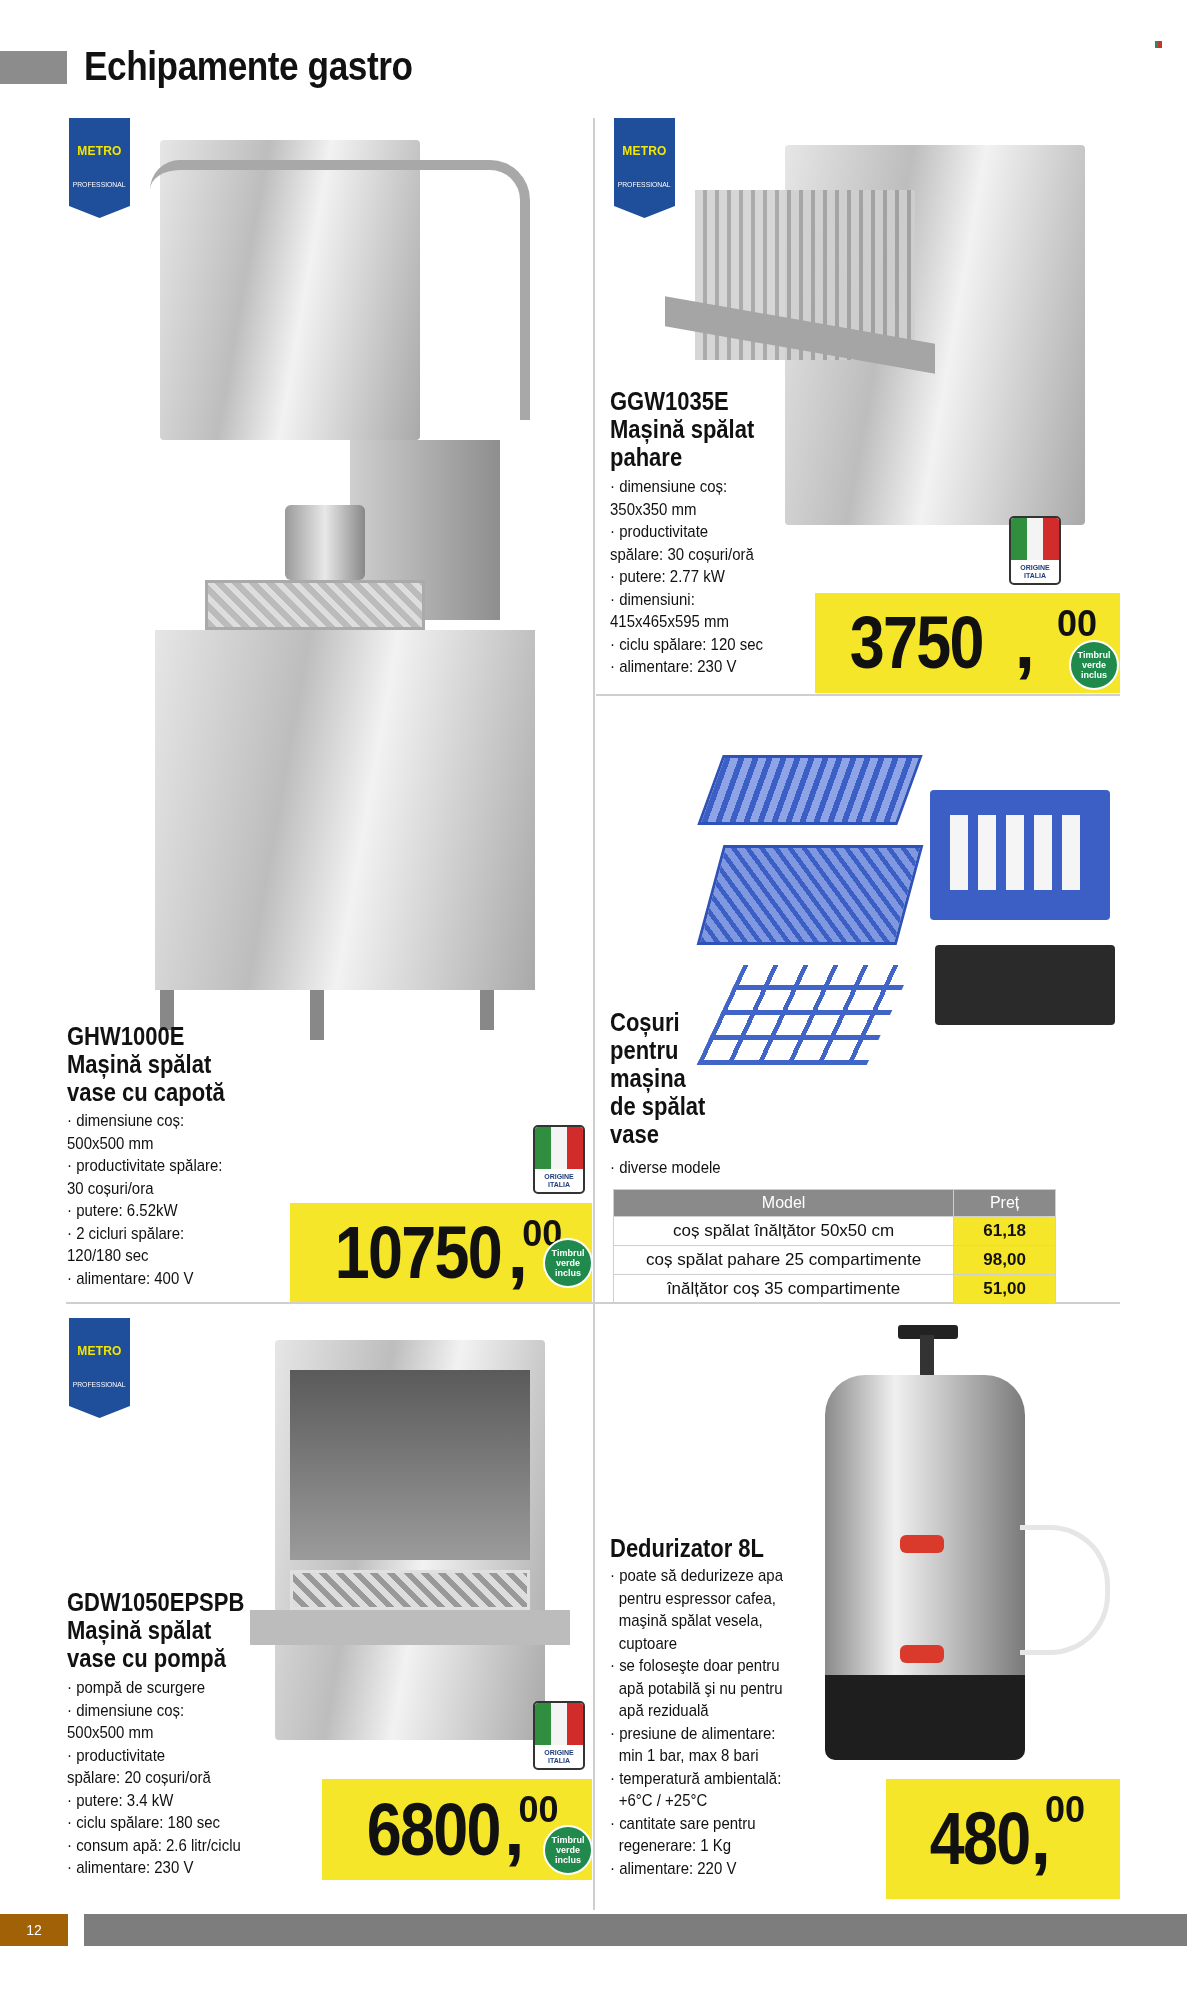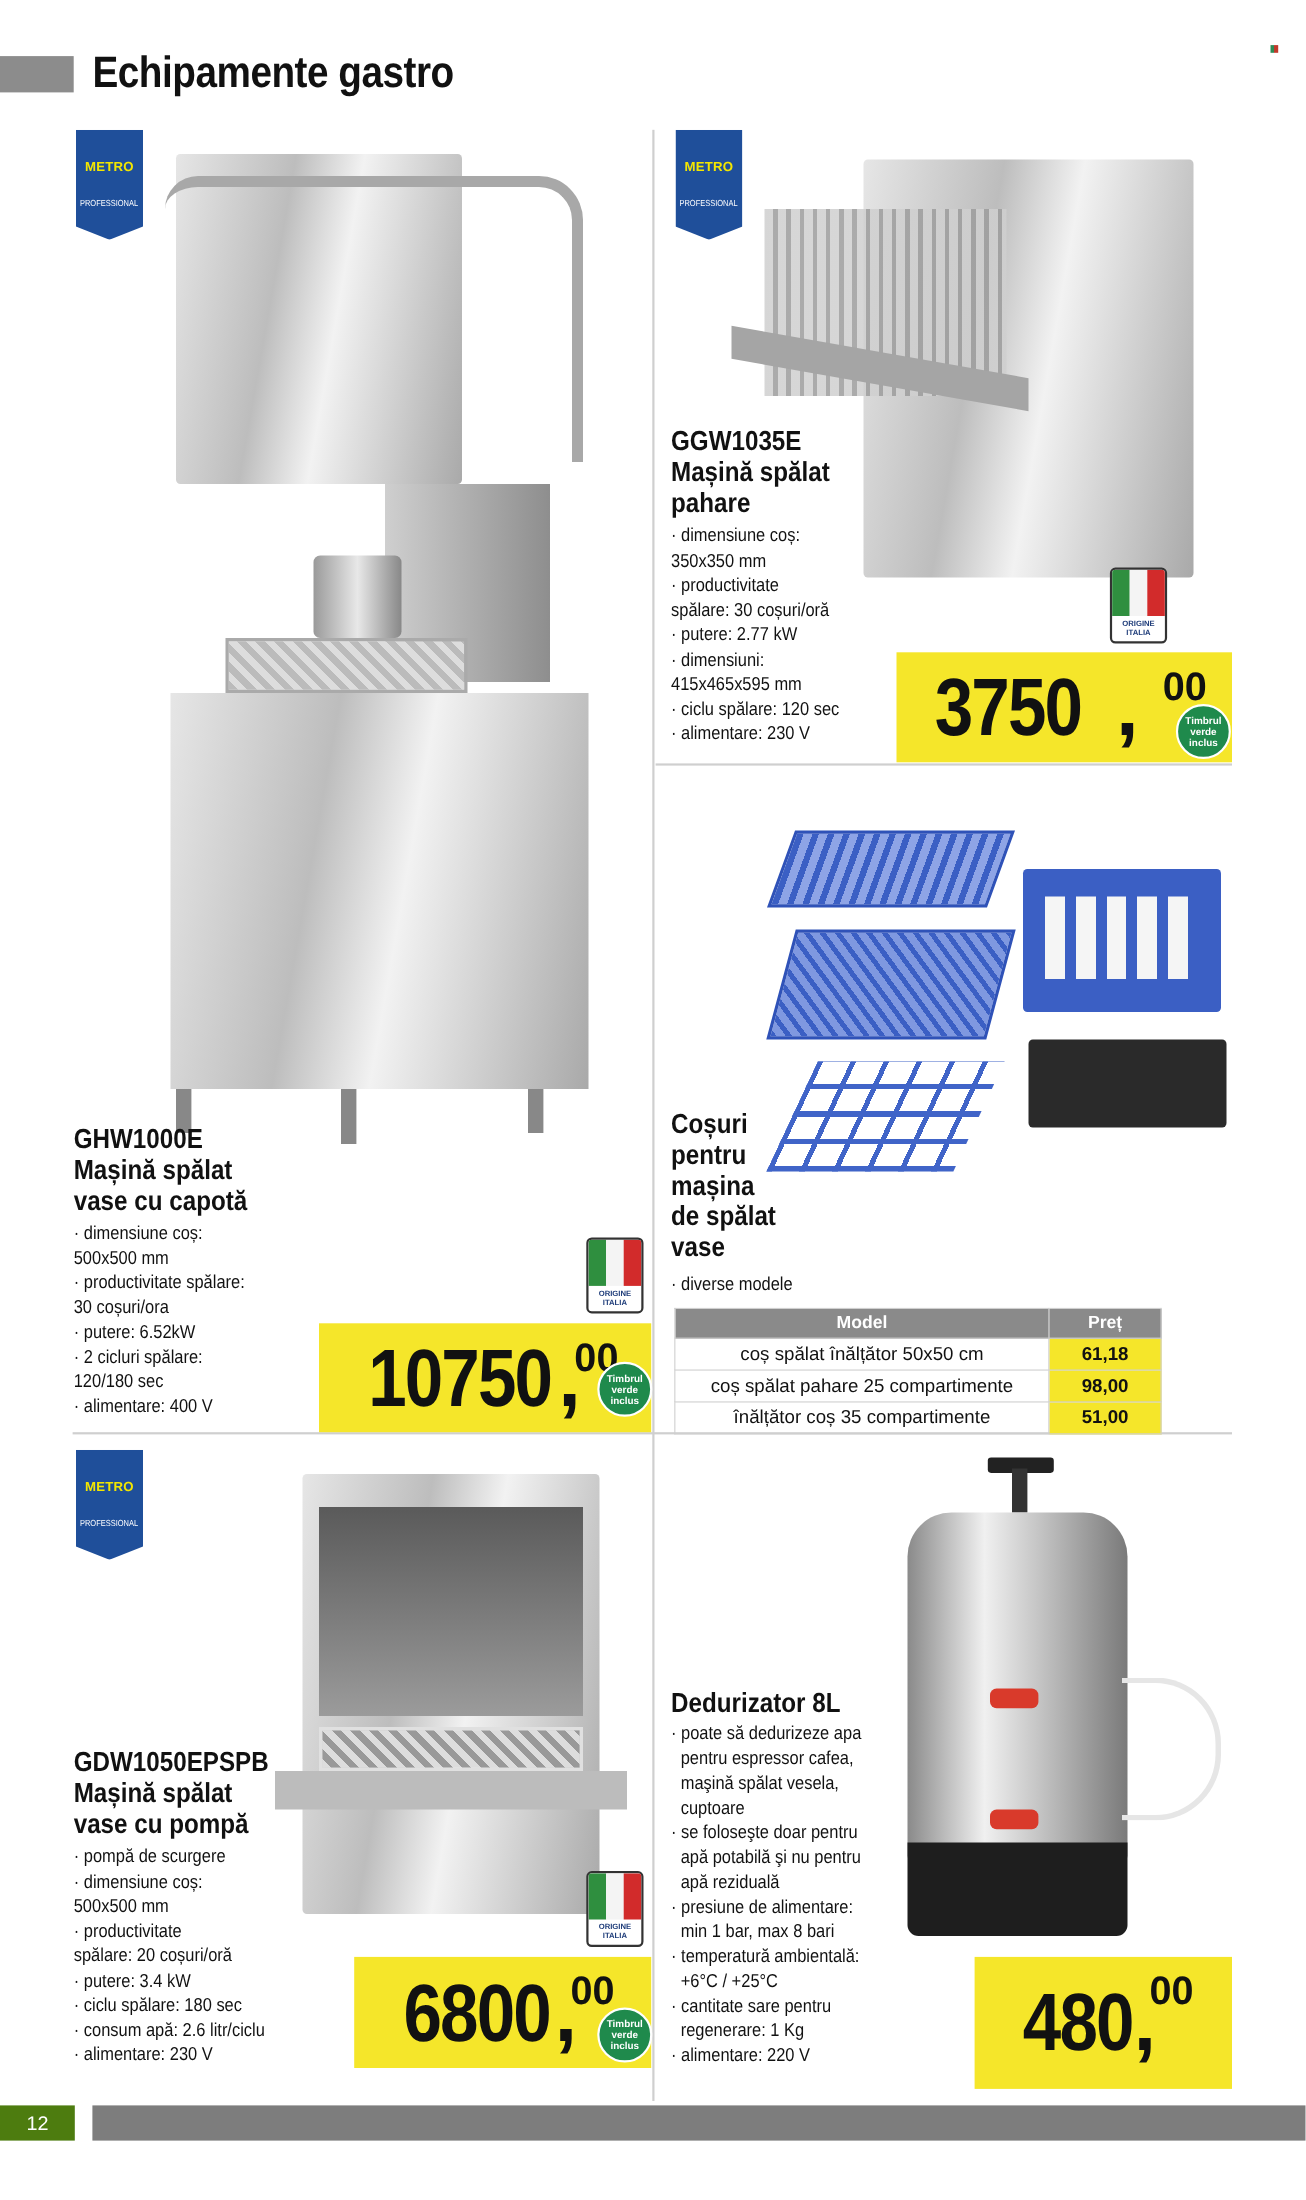--- a/index.html
+++ b/index.html
@@ -45,25 +45,25 @@
   .price .int { font-weight: bold; font-size: 74px; letter-spacing: -2px; transform: scaleX(0.85); line-height: 1; }
   .price .comma { font-weight: bold; font-size: 74px; line-height: 1; margin-left: -8px; }
   .price .dec { font-weight: bold; font-size: 36px; align-self: flex-start; margin-top: 10px; margin-left: -6px; }
   .stamp {
     width: 50px; height: 50px; border-radius: 50%; background: #1f8a4c; border: 2px solid #fff;
     color: #fff; font-size: 9px; font-weight: bold; line-height: 10px; text-align: center;
     display: flex; align-items: center; justify-content: center;
   }
   
   table.models { border-collapse: collapse; font-size: 17px; }
-  table.models th { background: #8a8a8a; color: #fff; font-weight: bold; height: 27px; border: 1px solid #cfcfcf; font-size: 16px; }
+  table.models th { background: #8a8a8a; color: #fff; font-weight: normal; height: 27px; border: 1px solid #cfcfcf; font-size: 16px; }
   table.models td { height: 29px; border: 1px solid #cfcfcf; text-align: center; }
   table.models td.pr { background: #f5e62a; font-weight: bold; }
   
-  .pgnum { left: 0; top: 1914px; width: 68px; height: 32px; background: #4d7c0f; color: #fff; font-size: 18px; display: flex; align-items: center; justify-content: center; }
+  .pgnum { left: 0; top: 1914px; width: 68px; height: 32px; background: #a16207; color: #fff; font-size: 14px; display: flex; align-items: center; justify-content: center; }
   .footbar { left: 84px; top: 1914px; width: 1103px; height: 32px; background: #7d7d7d; }
 </style>
 </head>
 <body>
 
 <div class="abs hdr-bar"></div>
 <div class="abs hdr-title">Echipamente gastro</div>
 <div class="abs corner-mark"></div>
 
 <div class="abs vline" style="left:593px; top:118px; height:1792px;"></div>

